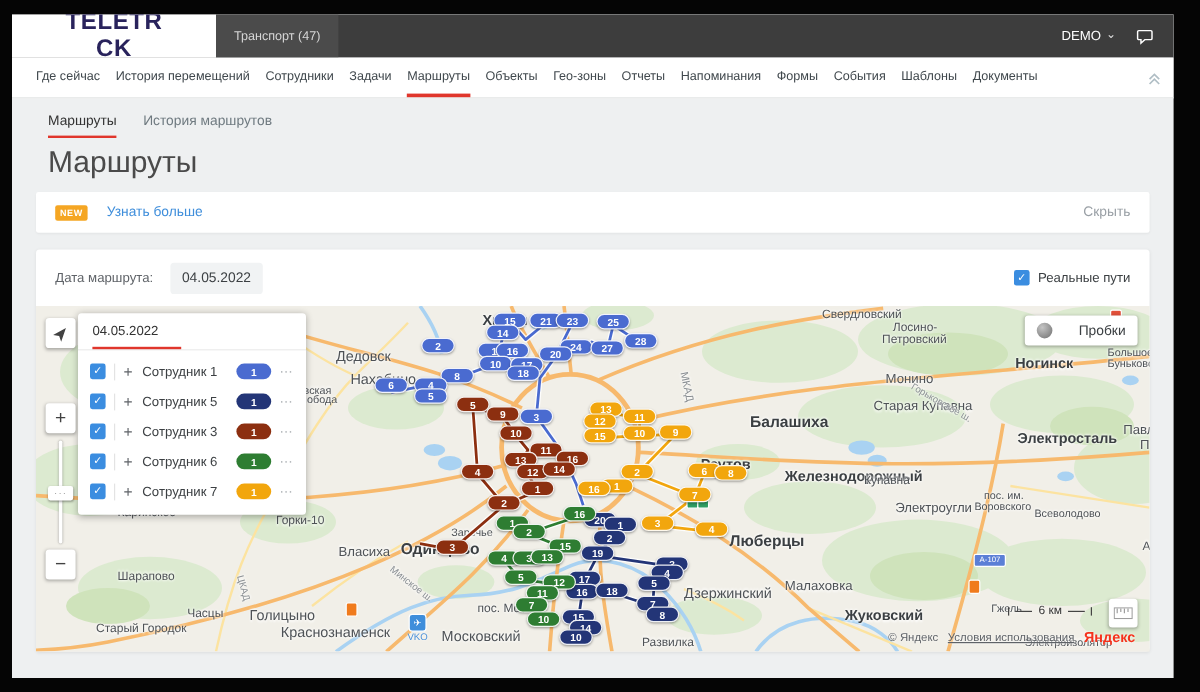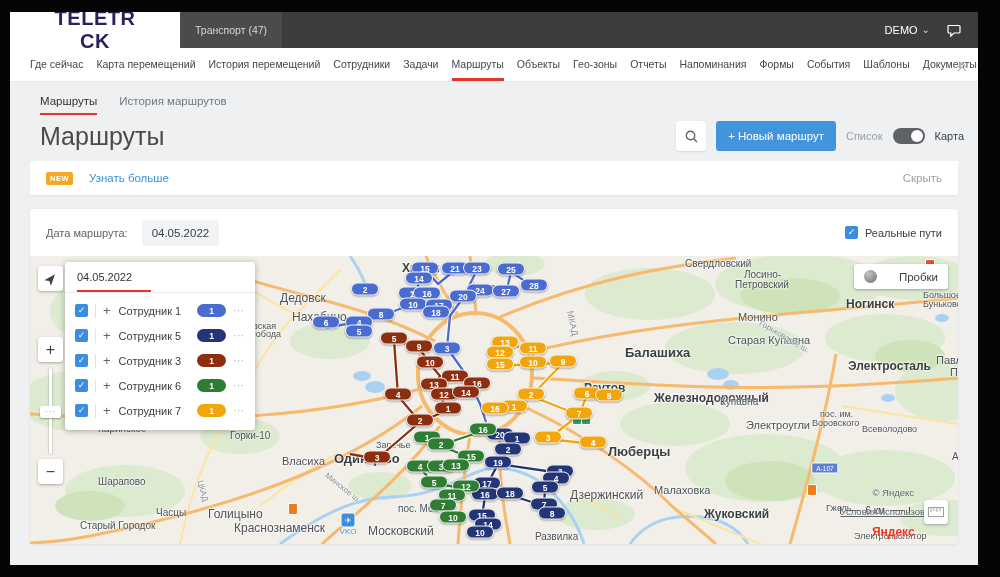--- a/index.html
+++ b/index.html
@@ -110,21 +110,21 @@
        box-shadow:0 1px 3px rgba(0,0,0,.3);display:flex;align-items:center;gap:22px;padding:0 10px;
        font-size:11.5px;color:#3c4043;z-index:6;cursor:pointer;}
   .traffic-ic{width:13px;height:13px;border-radius:50%;background:radial-gradient(circle at 35% 30%,#c4c4c4,#6e6e6e);}
   .scale{position:absolute;right:48px;bottom:28px;display:flex;align-items:center;gap:5px;font-size:10px;
        color:#333;z-index:4;text-shadow:0 0 2px #fff;}
   .tick{width:1px;height:7px;background:#444;}
   .sbar{width:14px;height:1px;background:#444;}
   .ruler{position:absolute;right:10px;bottom:20px;width:24px;height:24px;background:#fff;border-radius:3px;
        box-shadow:0 1px 3px rgba(0,0,0,.3);display:flex;align-items:center;justify-content:center;z-index:6;cursor:pointer;}
   .attr{position:absolute;right:12px;bottom:5px;display:flex;align-items:center;gap:8px;font-size:9.5px;
-       color:#5f6368;z-index:4;text-shadow:0 0 2px #fff;white-space:nowrap;flex-direction:column;}
+       color:#5f6368;z-index:4;text-shadow:0 0 2px #fff;white-space:nowrap;}
   .terms{text-decoration:underline;cursor:pointer;color:#5f6368;}
   .ylogo{color:#f5321c;font-weight:bold;font-size:12px;}
 </style>
 </head>
 <body>
 
 <div id="app">
 
   <div class="topbar">
     <div class="logo">
@@ -142,21 +142,20 @@
         <svg width="16" height="16" viewBox="0 0 16 16">
             <path d="M3,3.5 h10 a1,1 0 0 1 1,1 v5.5 a1,1 0 0 1 -1,1 h-5 l-3.2,3 v-3 h-1.8 a1,1 0 0 1 -1,-1 v-5.5 a1,1 0 0 1 1,-1 z" fill="none" stroke="#fff" stroke-width="1.2"></path>
           </svg>
       </span>
     </div>
   </div>
 
   <div class="mainnav">
     <div style="display:flex;gap:13px;">
         <span class="nav-item">Где сейчас</span>
-        <span class="nav-item">Карта перемещений</span>
         <span class="nav-item">История перемещений</span>
         <span class="nav-item">Сотрудники</span>
         <span class="nav-item">Задачи</span>
         <span class="nav-item active">Маршруты</span>
         <span class="nav-item">Объекты</span>
         <span class="nav-item">Гео-зоны</span>
         <span class="nav-item">Отчеты</span>
         <span class="nav-item">Напоминания</span>
         <span class="nav-item">Формы</span>
         <span class="nav-item">События</span>
@@ -171,34 +170,20 @@
     </span>
   </div>
 
   <div class="subnav">
     <span class="subtab active">Маршруты</span>
     <span class="subtab">История маршрутов</span>
   </div>
 
   <div class="titlerow">
     <span class="page-title">Маршруты</span>
-    <div class="title-actions">
-      <span class="search-btn">
-        <svg width="15" height="15" viewBox="0 0 15 15">
-            <circle cx="6.5" cy="6.5" r="4.2" fill="none" stroke="#5f6368" stroke-width="1.4"></circle>
-            <line x1="9.8" y1="9.8" x2="13" y2="13" stroke="#5f6368" stroke-width="1.4"></line>
-          </svg>
-      </span>
-      <button class="new-route">+ Новый маршрут</button>
-      <span class="tgl-label">Список</span>
-      <span class="toggle">
-          <span class="knob"></span>
-        </span>
-      <span class="tgl-label on">Карта</span>
-    </div>
   </div>
 
   <div class="banner">
     <span class="new-badge">NEW</span>
     <span class="learn">Узнать больше</span>
     <span class="hide">Скрыть</span>
   </div>
 
   <div class="card">
     <div class="filterrow">

